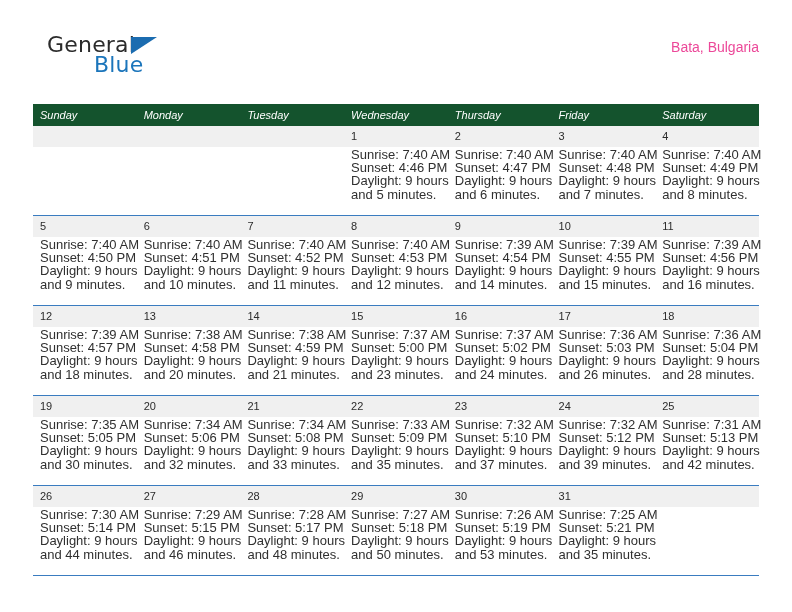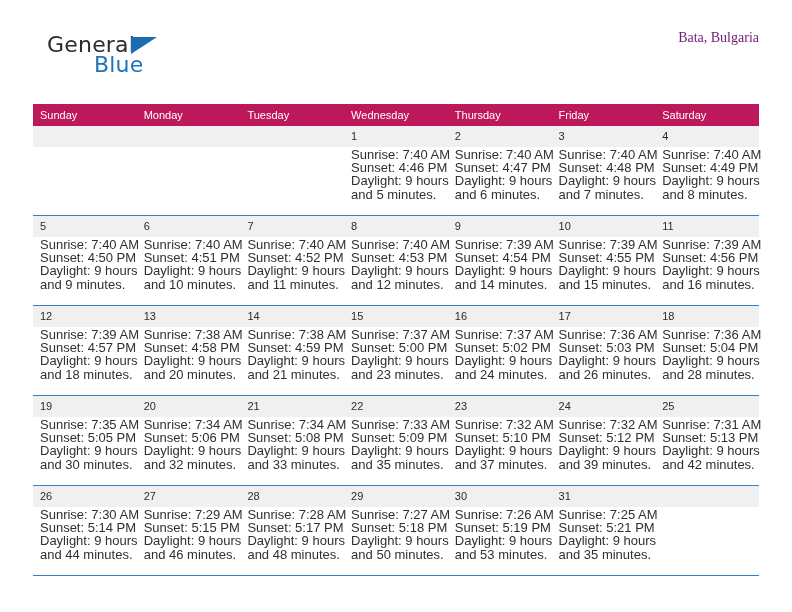--- a/index.html
+++ b/index.html
@@ -76,46 +76,47 @@
     font-size: 26px;
     font-weight: 400;
     color: #1a1a1a;
     line-height: 32px;
     white-space: nowrap;
     font-family: "Liberation Sans", sans-serif;
   }
   .cal-subtitle {
     font-size: 14px;
     font-weight: 400;
-    color: #701a75;
+    color: #ec4899;
     line-height: 20px;
-    margin-top: 0;
+    margin-top: 9px;
     white-space: nowrap;
-    font-family: Liberation Serif, serif;
+    font-family: Liberation Sans, sans-serif;
   }
 
   
   .calendar {
     position: absolute;
     left: 33px;
     top: 104px;
     width: 726px;
     border-collapse: collapse;
     table-layout: fixed;
   }
   .calendar th {
-    background: #be185d;
+    background: #14532d;
     color: #ffffff;
     font-size: 11px;
     font-weight: 400;
     text-align: left;
     padding: 5px 0 5px 7px;
     height: 12px;
     border: none;
     font-family: "Liberation Sans", sans-serif;
+    font-style: italic;
   }
   .calendar td {
     vertical-align: top;
     padding: 0;
     width: 103.71px;
     border-bottom: 1px solid #3a7cc0;
     background: #ffffff;
   }
   .calendar tr.week-row td {
     height: 89px;

